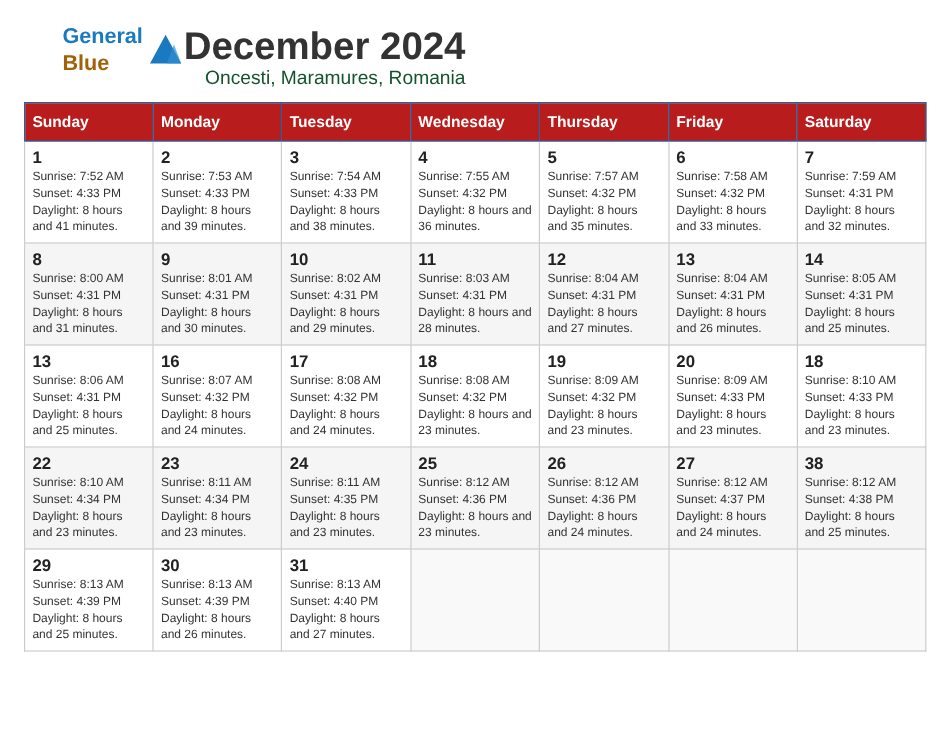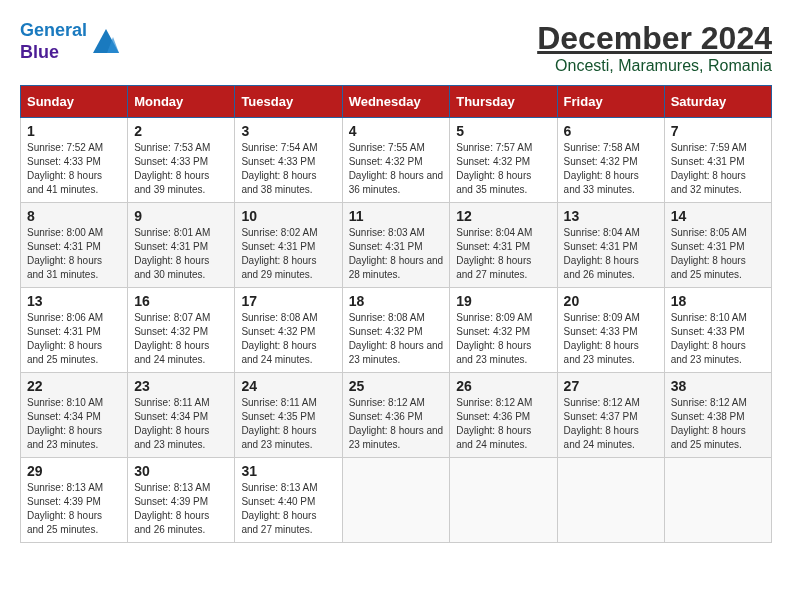--- a/index.html
+++ b/index.html
@@ -5,23 +5,23 @@
     * { box-sizing: border-box; margin: 0; padding: 0; }
     body {
       font-family: Arial, sans-serif;
       background: #fff;
       width: 792px;
       min-height: 612px;
       padding: 20px;
     }
     .header-section {
       display: flex;
-      justify-content: space-between;
       align-items: flex-start;
       margin-bottom: 10px;
+      margin-left: 32px;
     }
     .logo {
       display: flex;
       align-items: center;
     }
     .logo-text {
       font-size: 18px;
       font-weight: bold;
       color: #333;
       line-height: 1.2;
@@ -34,21 +34,20 @@
       height: 30px;
       margin-left: 4px;
     }
     .title-section {
       text-align: right;
     }
     .month-title {
       font-size: 32px;
       font-weight: bold;
       color: #333;
-      text-decoration: underline;
     }
     .location-title {
       font-size: 16px;
       color: #14532d;
     }
     .calendar-table {
       width: 100%;
       border-collapse: collapse;
       font-size: 11px;
     }
@@ -90,21 +89,21 @@
   </style>
 </head>
 <body>
 
 <div class="header-section">
   <div class="logo">
     <div>
       <div style="display:flex;align-items:center;">
         <div class="logo-text">
           <span>General</span><br>
-          <span style="color:#4c1d95;">Blue</span>
+          <span style="color:#a16207;">Blue</span>
         </div>
         <svg class="logo-icon" viewBox="0 0 30 30">
           <polygon points="15,2 28,26 2,26" fill="#1a7abf"></polygon>
           <polygon points="22,10 28,26 16,26" fill="#2d8fd4" opacity="0.7"></polygon>
         </svg>
       </div>
     </div>
   </div>
   <div class="title-section">
     <div class="month-title">December 2024</div>

